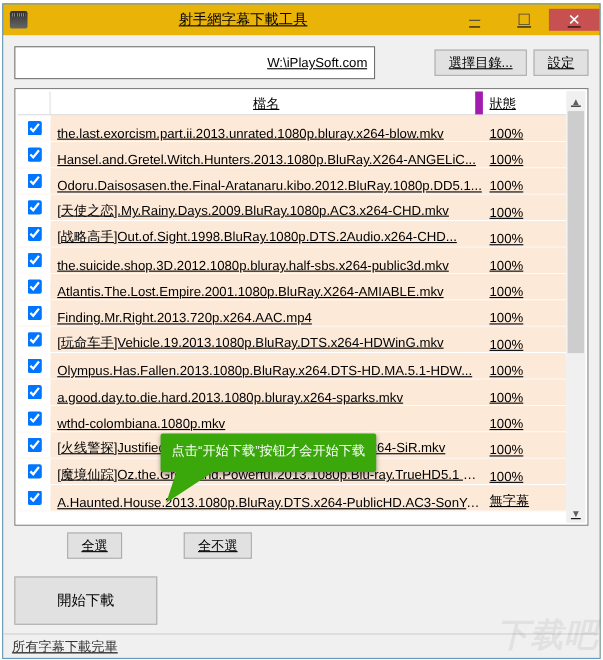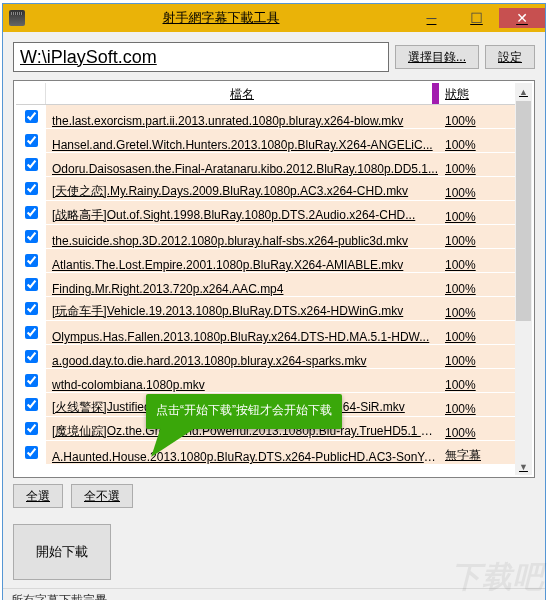--- a/index.html
+++ b/index.html
@@ -7,41 +7,41 @@
   .window { background: #eab308; border: 1px solid #5596d4; width: 544px; margin: 3px 0 0 2px; position: relative; text-decoration: underline; }
   .titlebar { display: flex; align-items: center; height: 28px; padding: 0 0 0 6px; }
   .app-icon { width: 16px; height: 16px; background: linear-gradient(#333, #666); border-radius: 2px; margin-right: 8px; position: relative; }
   .app-icon::before { content: ""; position: absolute; top: 2px; left: 2px; right: 2px; height: 3px; background: repeating-linear-gradient(90deg,#888 0 1px,#333 1px 2px); }
   .title-text { flex: 1; text-align: center; font-size: 13px; color: #000; }
   .win-buttons { display: flex; }
   .win-btn { width: 45px; height: 20px; border: none; background: transparent; display: flex; align-items: center; justify-content: center; font-size: 14px; color: #444; }
   .win-close { background: #c75050; color: #fff; width: 46px; }
   .content { background: #f0f0f0; padding: 10px 10px 8px 10px; }
   .toprow { display: flex; gap: 6px; align-items: center; margin-bottom: 8px; }
-  .path-input { flex: 1; height: 24px; background: #fff; border: 1px solid #707070; padding: 14px 6px; font-size: 18px; }
-  .btn { height: 24px; padding: 2px 12px; background: #e1e1e1; border: 1px solid #acacac; font-size: 12px; cursor: pointer; }
+  .path-input { flex: 1; height: 24px; background: #fff; border: 1px solid #707070; padding: 14px 6px; font-size: 12px; text-align: right; }
+  .btn { height: 24px; padding: 2px 12px; background: #e1e1e1; border: 1px solid #acacac; font-size: 12px; cursor: pointer; margin-left: 48px; }
   .listwrap { border: 1px solid #828282; background: #fff; padding: 2px; height: 398px; display: flex; }
   .listarea { flex: 1; overflow: hidden; }
   .list-header { display: flex; height: 22px; background: #fff; border-bottom: 1px solid #d0d0d0; font-size: 12px; }
   .col-cb { width: 30px; border-right: 1px solid #e0e0e0; }
   .col-name { flex: 1; padding: 3px 0 0 6px; border-right: 7px solid #a21caf; text-align: left; }
   .col-name-inner { text-align: center; }
   .col-status { width: 76px; padding: 3px 0 0 6px; }
   .row { display: flex; height: 24px; align-items: flex-end; background: #fce9d8; border-bottom: 1px solid #fff; font-size: 12px; }
   .row .cb { width: 30px; display: flex; align-items: center; justify-content: center; background: #fff; height: 100%; }
   .row .cb input { width: 13px; height: 13px; }
   .row .fn { flex: 1; padding-left: 6px; white-space: nowrap; overflow: hidden; text-overflow: ellipsis; background: #fce9d8; }
   .row .st { width: 76px; padding-left: 6px; background: #fce9d8; }
   .scrollbar { width: 17px; background: #f0f0f0; position: relative; display: flex; flex-direction: column; }
   .sb-arrow { height: 17px; background: #f0f0f0; display:flex; align-items:center; justify-content:center; color:#606060; font-size:9px; }
   .sb-thumb { background: #cdcdcd; border-radius: 0; height: 220px; margin: 1px; }
   .sb-track { flex: 1; background: #f0f0f0; }
   .selrow { margin-top: 6px; display: flex; gap: 8px; }
   .start-row { margin-top: 16px; }
-  .start-btn { height: 56px; padding: 0 22px; background: #e1e1e1; border: 1px solid #acacac; font-size: 13px; }
+  .start-btn { height: 44px; padding: 0 38px; background: #e1e1e1; border: 1px solid #acacac; font-size: 13px; }
   .statusbar { height: 22px; padding: 3px 8px; font-size: 12px; color: #333; border-top: 1px solid #d8d8d8; background:#f0f0f0; }
   .tooltip { position: absolute; left: 146px; top: 394px; background: #3aa70a; color: #fff; padding: 7px 10px 9px 10px; font-size: 12px; border-radius: 2px; line-height: 1.6; z-index: 10; box-shadow: 0 2px 4px rgba(0,0,0,0.3); }
   .tooltip::after { content: ""; position: absolute; left: 10px; bottom: -28px; width: 0; height: 0; border-left: 0 solid transparent; border-right: 36px solid transparent; border-top: 30px solid #3aa70a; transform: skewX(-18deg); }
   .tooltip-title { color: #ffe029; font-weight: normal; }
   .watermark { position: absolute; right: 4px; bottom: 2px; font-size: 30px; color: rgba(0,0,0,0.06); font-weight: bold; font-style: italic; letter-spacing: 1px; }
 </style>
 </head>
 <body>
 
 <div class="window">

